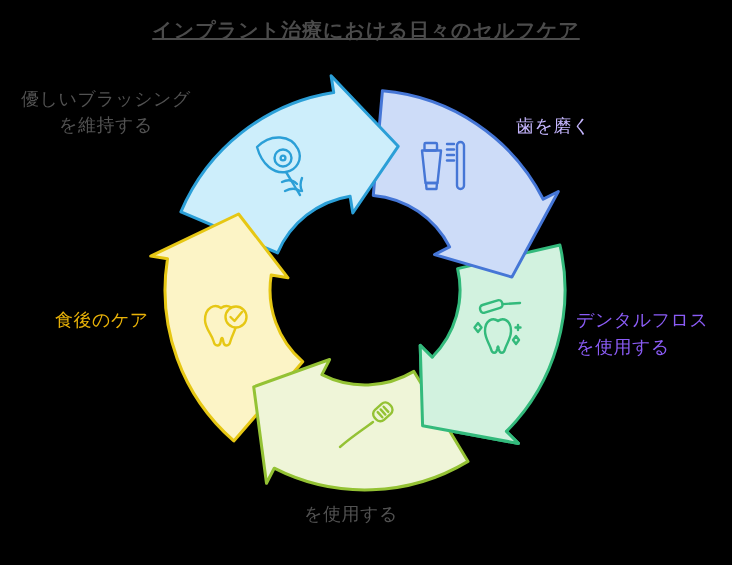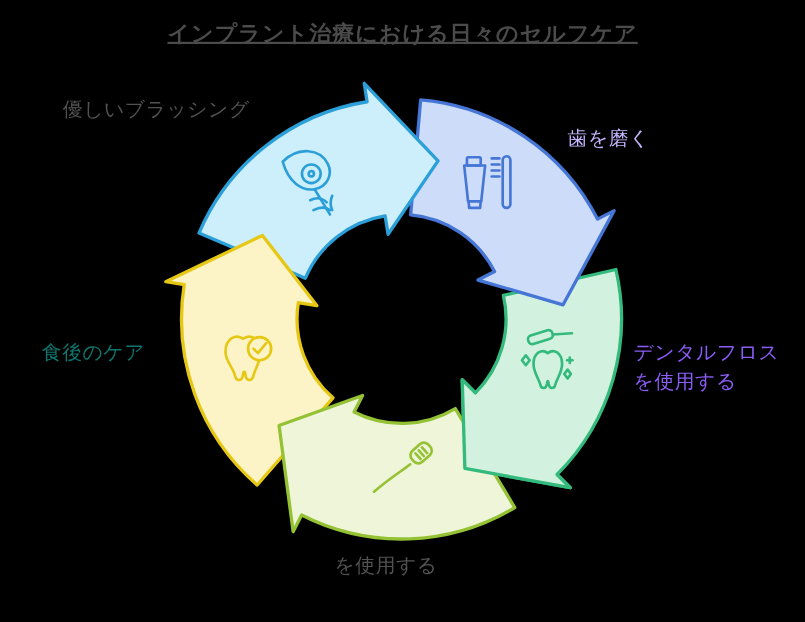--- a/index.html
+++ b/index.html
@@ -11,21 +11,21 @@
   .stage{position:absolute;inset:0;width:732px;height:565px;}
   svg.diagram{position:absolute;left:0;top:0;width:732px;height:565px;}
   .title{
     position:absolute;top:17px;left:0;width:732px;text-align:center;
     font-size:20px;font-weight:bold;letter-spacing:1px;color:#4b4b4b;
   }
   .seg-label{
     position:absolute;font-size:18px;line-height:26px;color:#525252;
     letter-spacing:0.5px;white-space:nowrap;
   }
-  .lbl-gentle{left:15px;top:86px;width:212px;text-align:right;}
+  .lbl-gentle{left:0;top:86px;width:212px;text-align:center;}
   .lbl-brush{left:516px;top:113px;}
   .lbl-floss{left:576px;top:307px;line-height:27px;}
   .lbl-interdental{left:285px;top:501px;width:132px;text-align:center;line-height:27px;}
   .lbl-aftermeal{left:38px;top:307px;}
   .icon{fill:none;stroke-width:2.4;stroke-linecap:round;stroke-linejoin:round;}
 </style>
 </head>
 <body style="background: rgb(0, 0, 0);">
 
 <div class="stage">
@@ -91,32 +91,33 @@
       <g class="icon" transform="translate(223,324)" stroke="#e6c714">
         <path d="M -18,-4 C -18,-17 -8,-20.5 -2,-16 C 4,-20.5 14,-17 14,-4 C 14,4 9.5,10 7.5,17 C 6.2,23 1,23 0.2,17 C -0.3,13 -1.7,13 -2.2,17 C -3,23 -8.2,23 -9.5,17 C -11.5,10 -18,4 -18,-4 Z"></path>
         <circle cx="13" cy="-7" r="10.5" fill="#fcf4c6"></circle>
         <path d="M 7.5,-7 L 11.5,-3 L 19,-12"></path>
       </g>
     </g>
   </svg>
 
   <div class="seg-label lbl-gentle" style="color: rgb(82, 82, 82);">
     <div>優しいブラッシング</div>
+    <div>を維持する</div>
   </div>
 
   <div class="seg-label lbl-brush" style="color: #c4b5fd;">
     <div>歯を磨く</div>
   </div>
 
   <div class="seg-label lbl-floss" style="color: #8b5cf6;">
     <div>デンタルフロス</div>
     <div>を使用する</div>
   </div>
 
   <div class="seg-label lbl-interdental" style="color: rgb(82, 82, 82);">
     <div>を使用する</div>
   </div>
 
-  <div class="seg-label lbl-aftermeal" style="color: #0f766e;">
+  <div class="seg-label lbl-aftermeal" style="color: #eab308; margin-left: 17px;">
     <div>食後のケア</div>
   </div>
 
 </div>
 
 </body></html>

